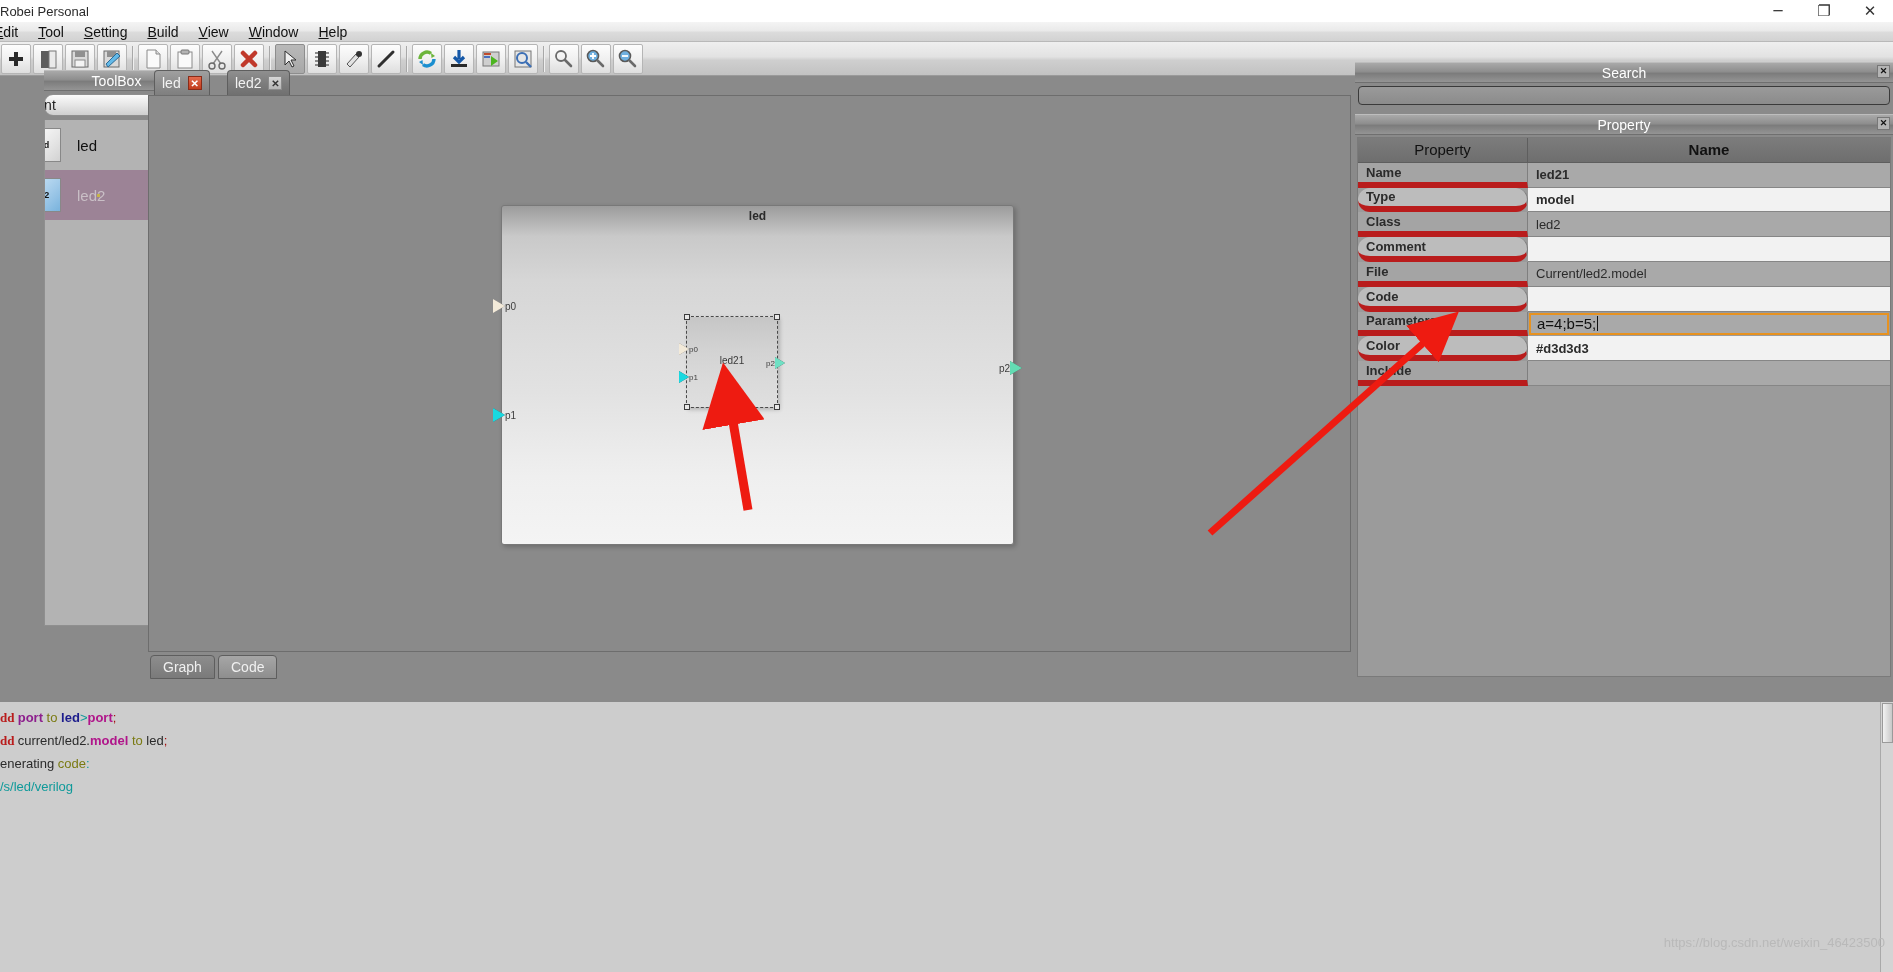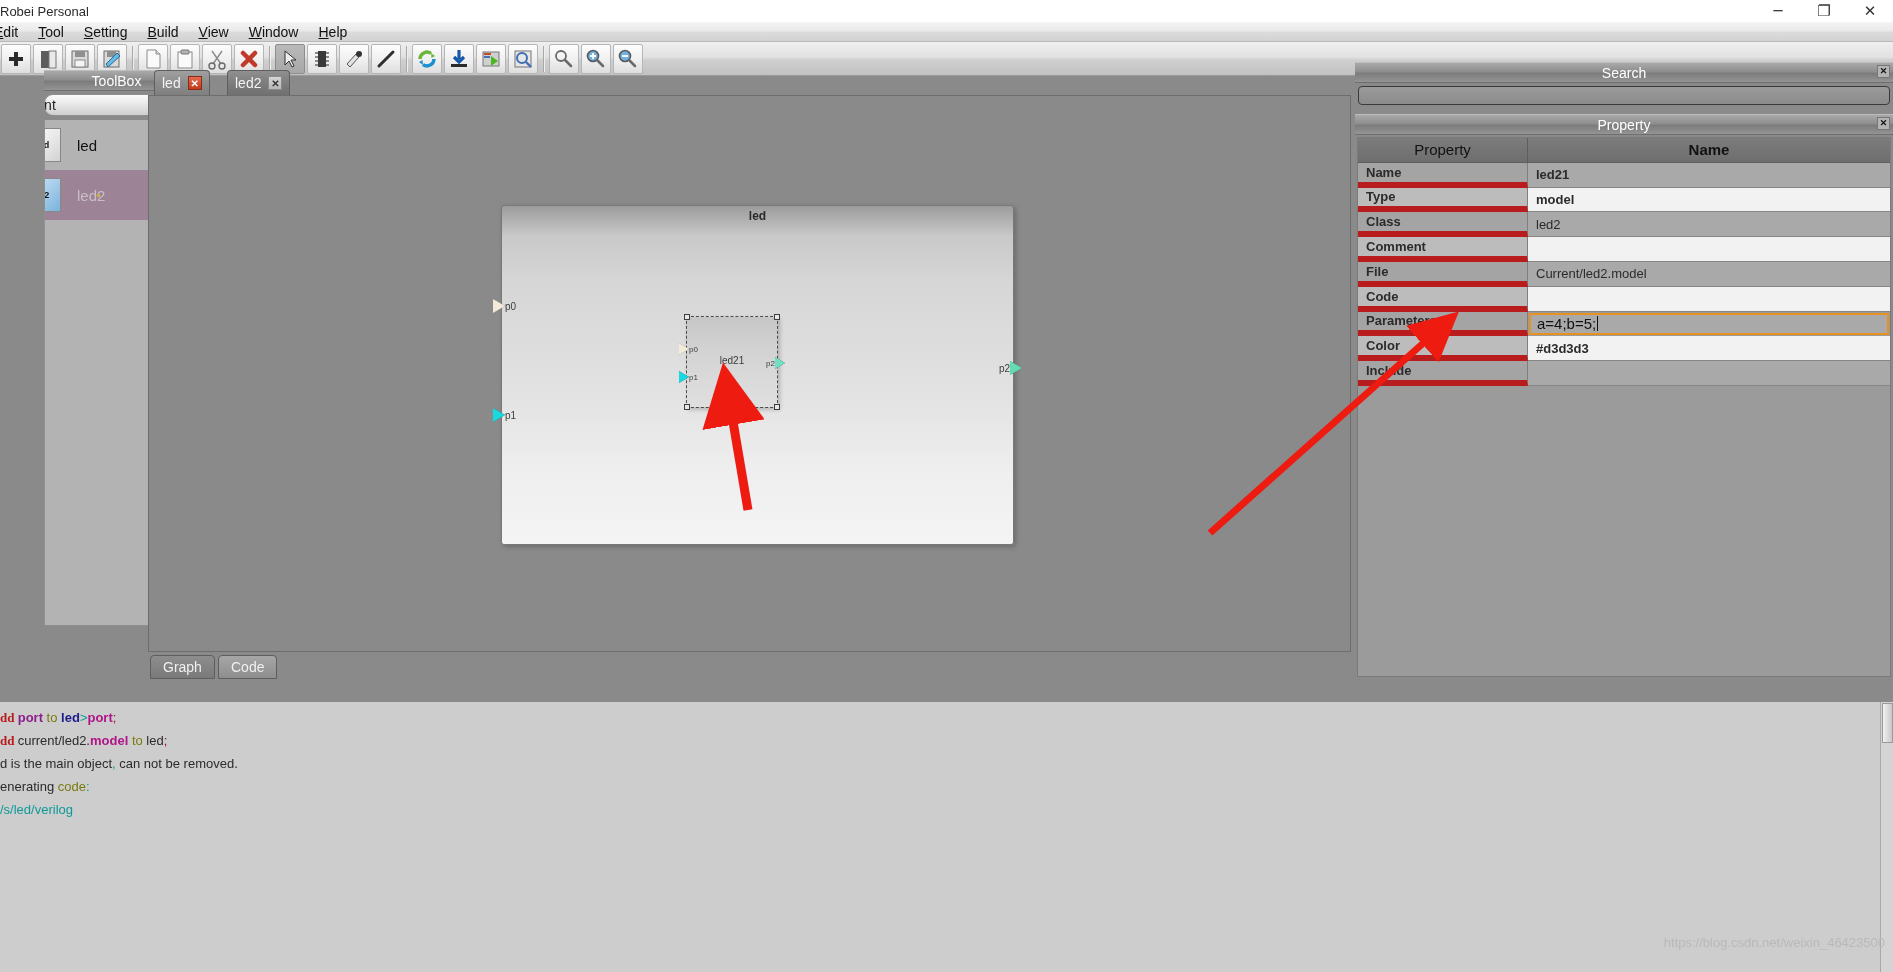--- a/index.html
+++ b/index.html
@@ -180,21 +180,21 @@
   .pkey {
     width:170px; display:flex; align-items:center; padding-left:8px;
     font-size:13px; font-weight:bold; color:#2b2b2b;
     border-right:1px solid #7f7f7f; border-bottom:6px solid #b91c1c;
   }
   .pval {
     flex:1; display:flex; align-items:center; padding-left:8px;
     font-size:13px; color:#2b2b2b; border-bottom:1px solid #868686;
   }
   .prow.odd .pkey { background:#a4a4a4; } .prow.odd .pval { background:#a9a9a9; }
-  .prow.even .pkey { background:#bcbcbc; } .prow.even .pval { background:#f2f2f2; }
+  .prow.even .pkey { background:#bcbcbc;border-radius:12px; } .prow.even .pval { background:#f2f2f2; }
   .pval.bold { font-weight:bold; }
   .pval.editing {
     background:#9e9e9e; border:2px solid #e79220; padding-left:6px;
     font-size:15px; color:#111; position:relative; margin:1px;
   }
   .caret { display:inline-block; width:1px; height:15px; background:#111; margin-left:1px; }
   .ptail { position:absolute; left:0; top:248px; width:100%; height:290px; background:#9b9b9b; }
 
   
   .btabs { position:absolute; left:150px; top:655px; width:300px; height:24px; }
@@ -556,21 +556,20 @@
   </div>
 
   <div class="outdock">
     <div class="outtitle">
       <span>Output</span>
       <div class="dockclose">✕</div>
     </div>
     <div class="outbody" id="outlines">
         <div class="outline-row"><span class="tk-green">dd </span><span class="tk-purple">port</span><span class="tk-olive"> to </span><span class="tk-blue">led</span><span class="tk-teal">&gt;</span><span class="tk-magenta">port</span><span class="tk-red">;</span></div>
         <div class="outline-row"><span class="tk-green">dd </span><span class="tk-dark">current/led2.</span><span class="tk-magenta">model</span><span class="tk-olive"> to </span><span class="tk-dark">led</span><span class="tk-red">;</span></div>
-        <div class="outline-row"><span class="tk-dark">d is the main object</span><span class="tk-teal">,</span><span class="tk-dark"> can not be removed.</span></div>
         <div class="outline-row"><span class="tk-dark">enerating </span><span class="tk-olive">code</span><span class="tk-teal">:</span></div>
         <div class="outline-row"><span class="tk-teal">/s/led/verilog</span></div>
       </div>
     <div class="scrollbar-v">
       <div class="scroll-thumb"></div>
     </div>
   </div>
 
   <svg class="anno">
     <defs>

